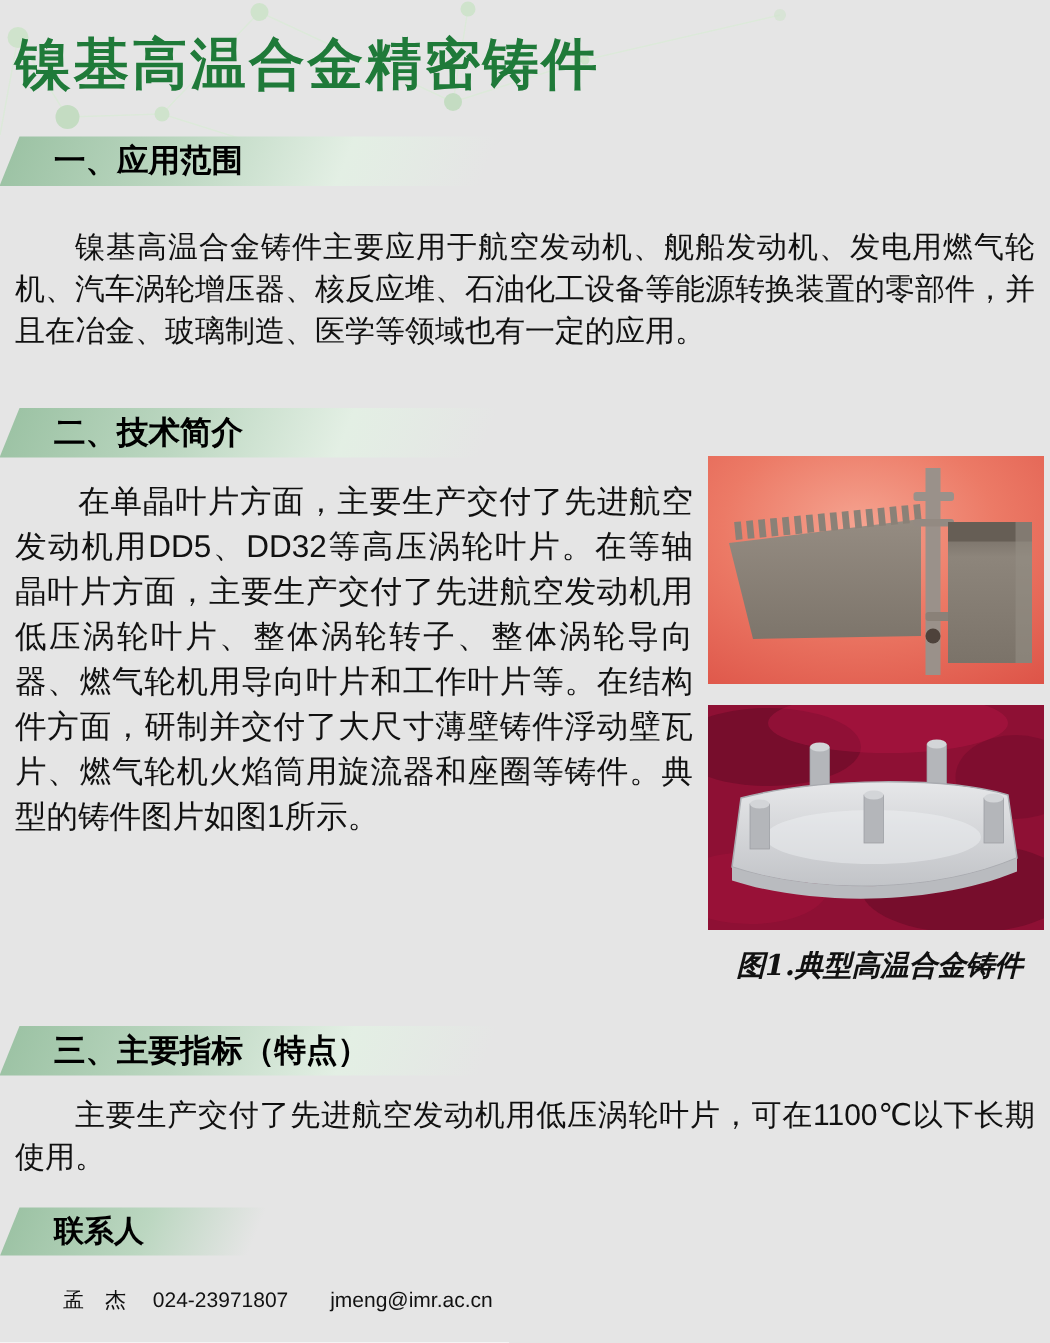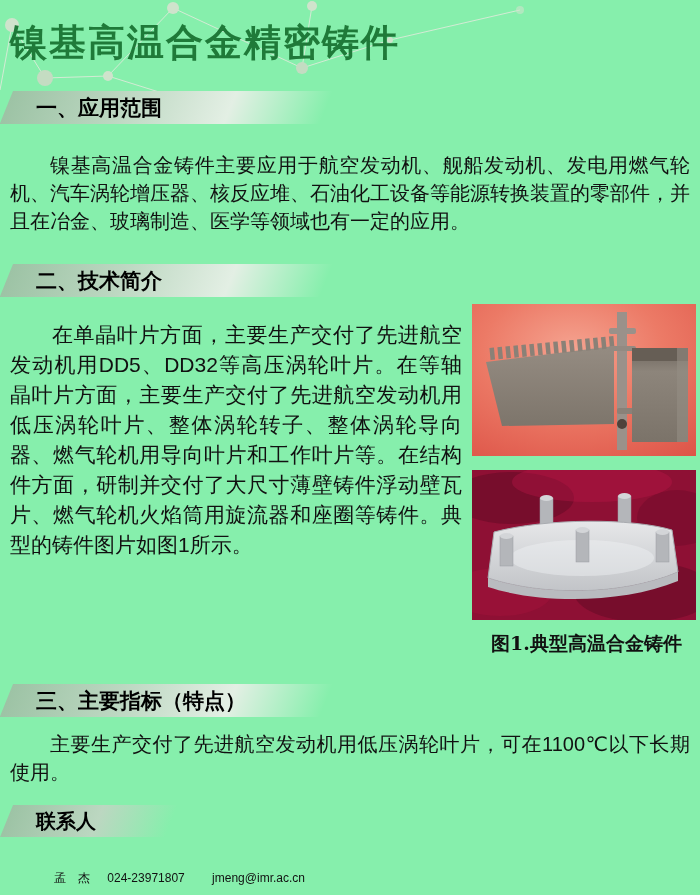--- a/index.html
+++ b/index.html
@@ -1,17 +1,17 @@
 <!DOCTYPE html>
 <html><head>
 <meta charset="utf-8">
 <style>
   html,body { margin:0; padding:0; background:#ffffff; }
   .page {
-    position:relative; width:700px; height:895px; background:#86efac;
+    position:relative; width:700px; height:895px; background:#e5e5e5;
     overflow:hidden; font-family:"Liberation Sans","DejaVu Sans",sans-serif;
     color:#111111;
   }
   .header-band { position:absolute; left:0; top:0; width:700px; height:118px; }
   .page-title {
     position:absolute; left:10px; top:18px; margin:0;
     font-size:37px; font-weight:700; color:#1f7a39; letter-spacing:2px;
     white-space:nowrap;
   }
   .sec-bar { position:absolute; left:0; height:33px; width:400px; }
@@ -27,31 +27,31 @@
   }
   .para {
     position:absolute; left:10px; width:680px; margin:0;
     font-size:20px; line-height:28px; text-align:justify; text-indent:2em;
   }
   .s2-text {
     position:absolute; left:10px; top:320px; width:452px;
     font-size:21px; line-height:30px; text-align:justify;
   }
   .s2-text p { margin:0; text-indent:2em; }
-  .fig-col { position:absolute; left:472px; top:304px; width:229px; }
+  .fig-col { position:absolute; left:472px; top:304px; width:229px;font-style:italic; }
   .photo { display:block; width:224px; }
   .photo + .photo { margin-top:14px; }
   .fig-caption {
     margin-top:11px; text-align:center;
     font-family:"DejaVu Serif","Liberation Serif",serif;
     font-size:19px; font-weight:700; color:#111;
   }
   .contact-line {
-    position:absolute; left:42px; top:852px; margin:12px;
-    font-size:12px; line-height:28px; white-space:nowrap;
+    position:absolute; left:42px; top:852px; margin:0;
+    font-size:14px; line-height:28px; white-space:nowrap;
   }
   .contact-line .cname  { letter-spacing:0; }
   .contact-line .cphone { margin-left:14px; }
   .contact-line .cemail { margin-left:24px; }
 </style>
 </head>
 <body>
 
 <div class="page">
 
@@ -83,21 +83,21 @@
     <h1 class="page-title">镍基高温合金精密铸件</h1>
   </div>
 
   <div class="sec-bar" style="top:91px;">
     <div class="bar-bg"></div>
     <h2 class="bar-label">一、应用范围</h2>
   </div>
 
   <p class="para" style="top:151px;">镍基高温合金铸件主要应用于航空发动机、舰船发动机、发电用燃气轮机、汽车涡轮增压器、核反应堆、石油化工设备等能源转换装置的零部件，并且在冶金、玻璃制造、医学等领域也有一定的应用。</p>
 
-  <div class="sec-bar" style="top:264px;">
+  <div class="sec-bar" style="top:272px;">
     <div class="bar-bg"></div>
     <h2 class="bar-label">二、技术简介</h2>
   </div>
 
   <div class="s2-text">
     <p>在单晶叶片方面，主要生产交付了先进航空发动机用DD5、DD32等高压涡轮叶片。在等轴晶叶片方面，主要生产交付了先进航空发动机用低压涡轮叶片、整体涡轮转子、整体涡轮导向器、燃气轮机用导向叶片和工作叶片等。在结构件方面，研制并交付了大尺寸薄壁铸件浮动壁瓦片、燃气轮机火焰筒用旋流器和座圈等铸件。典型的铸件图片如图1所示。</p>
   </div>
 
   <div class="fig-col">
 

